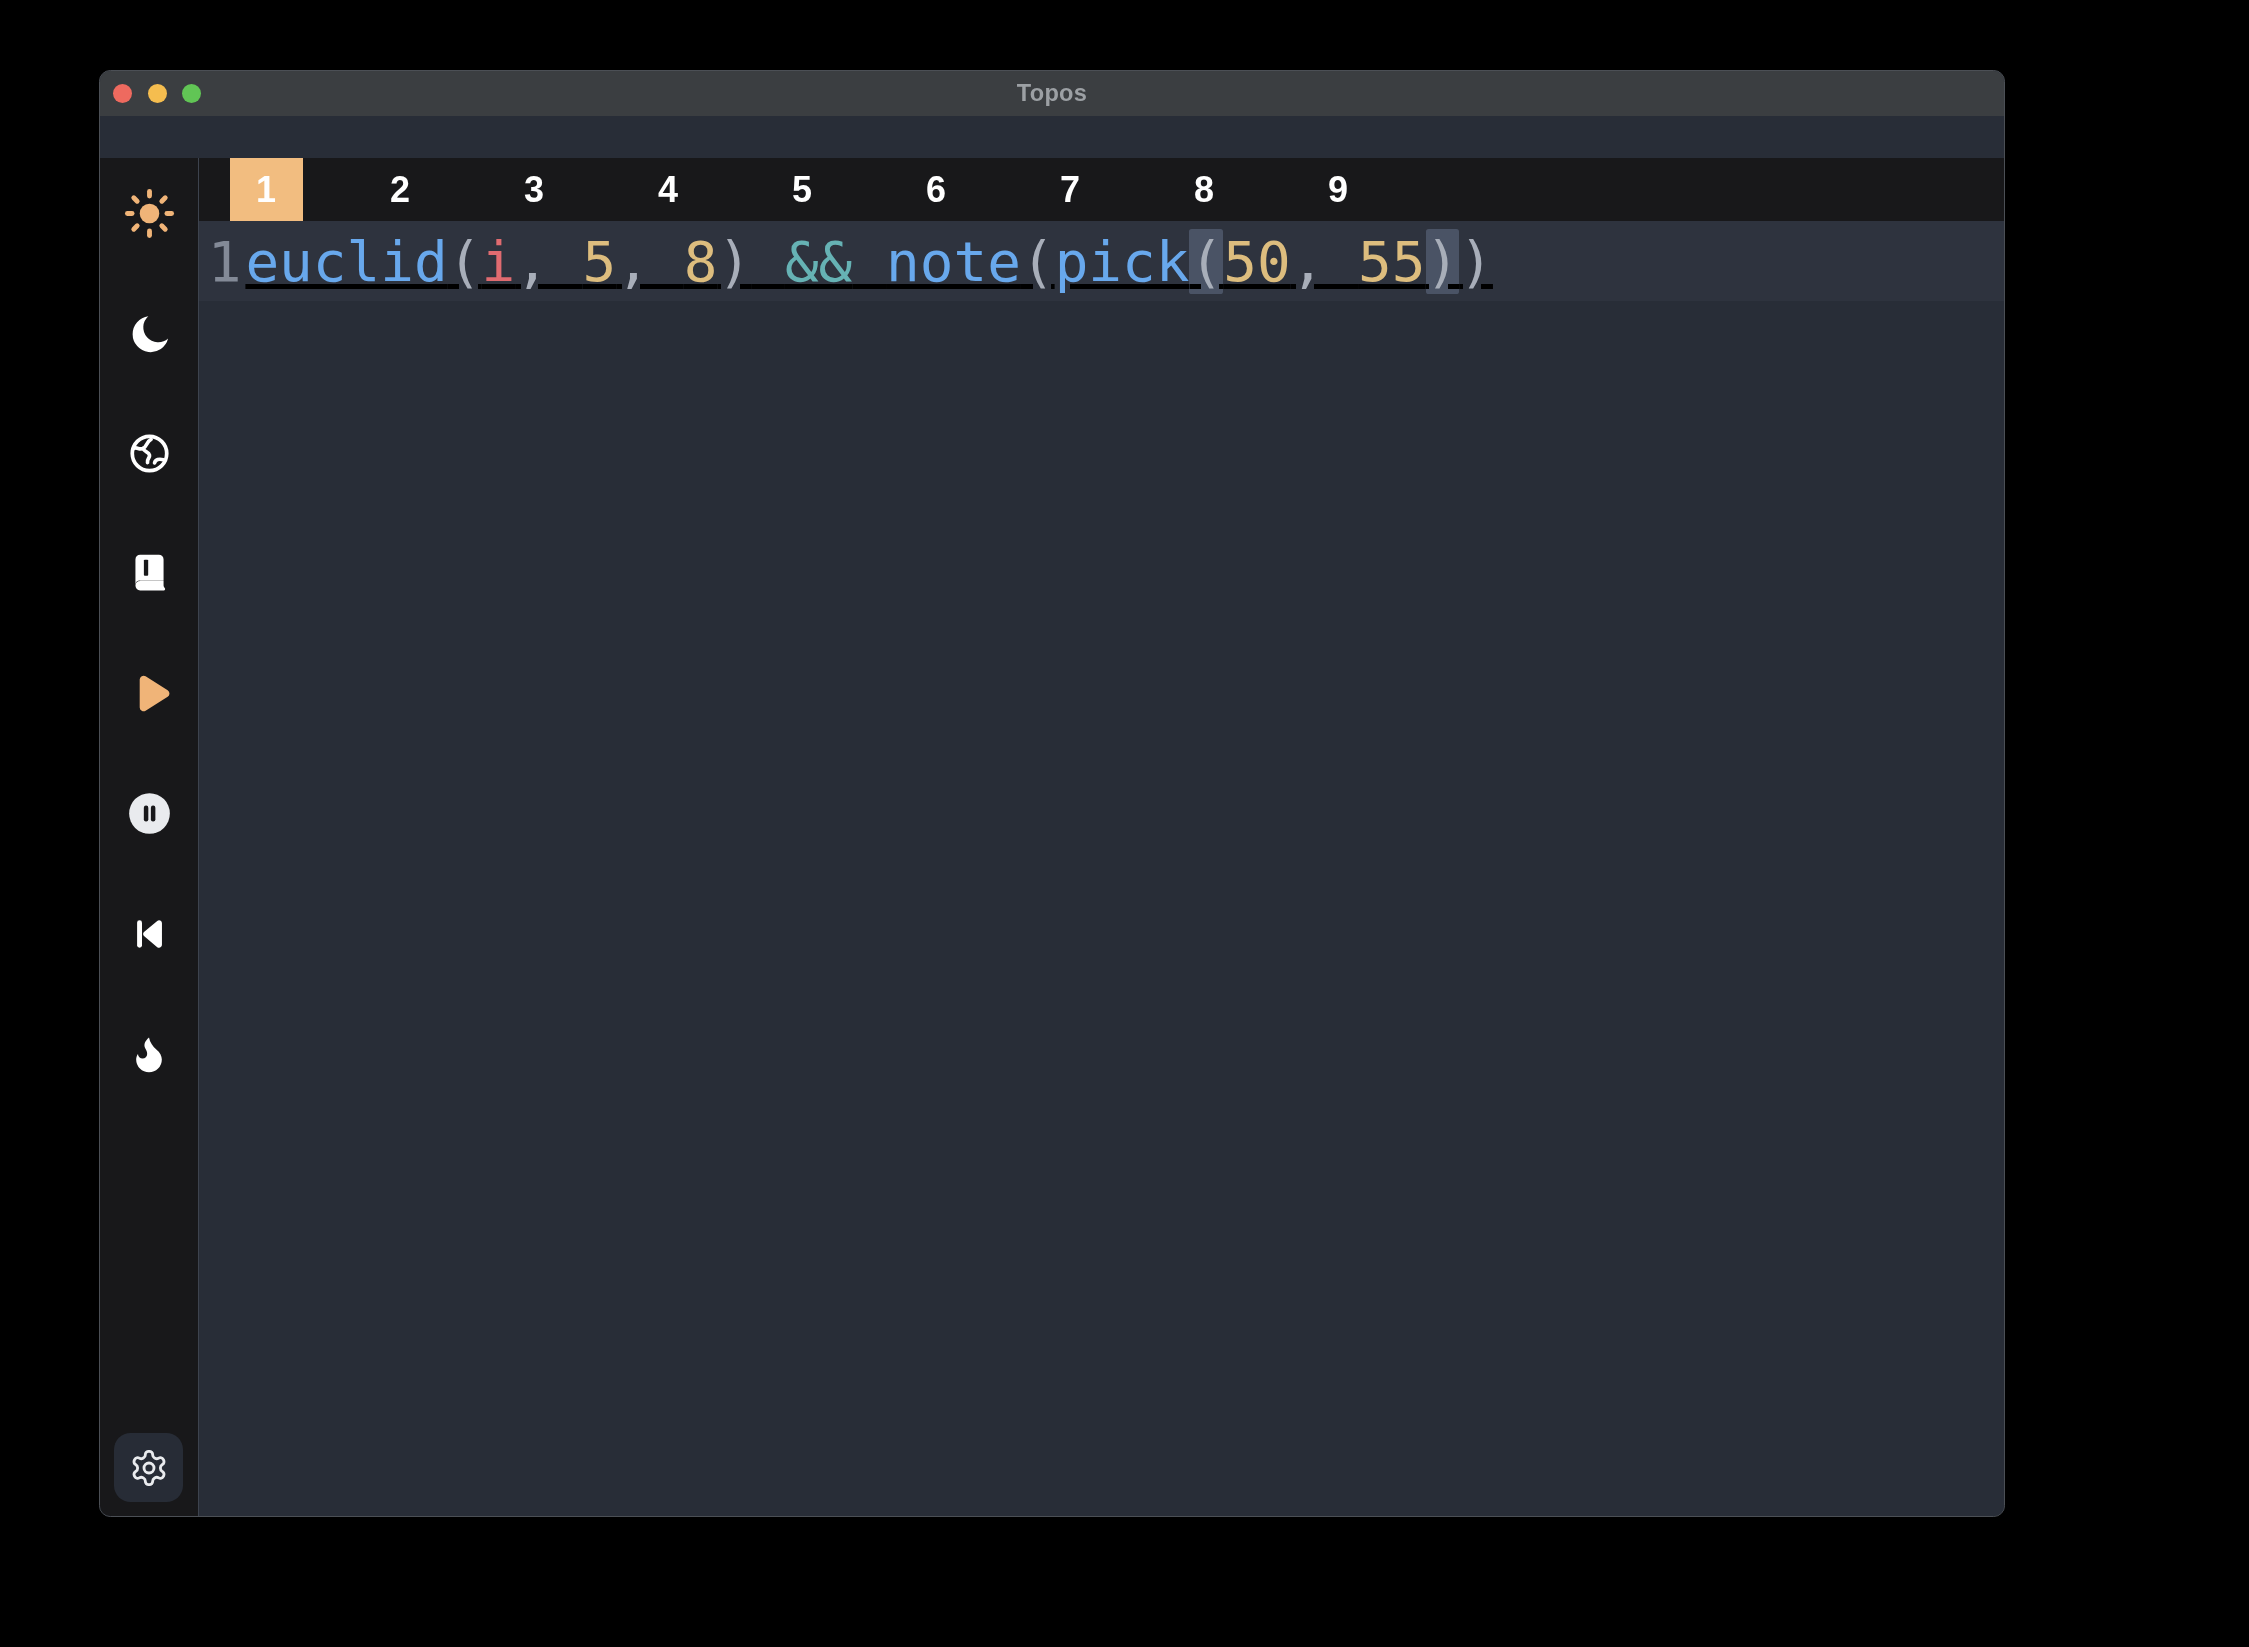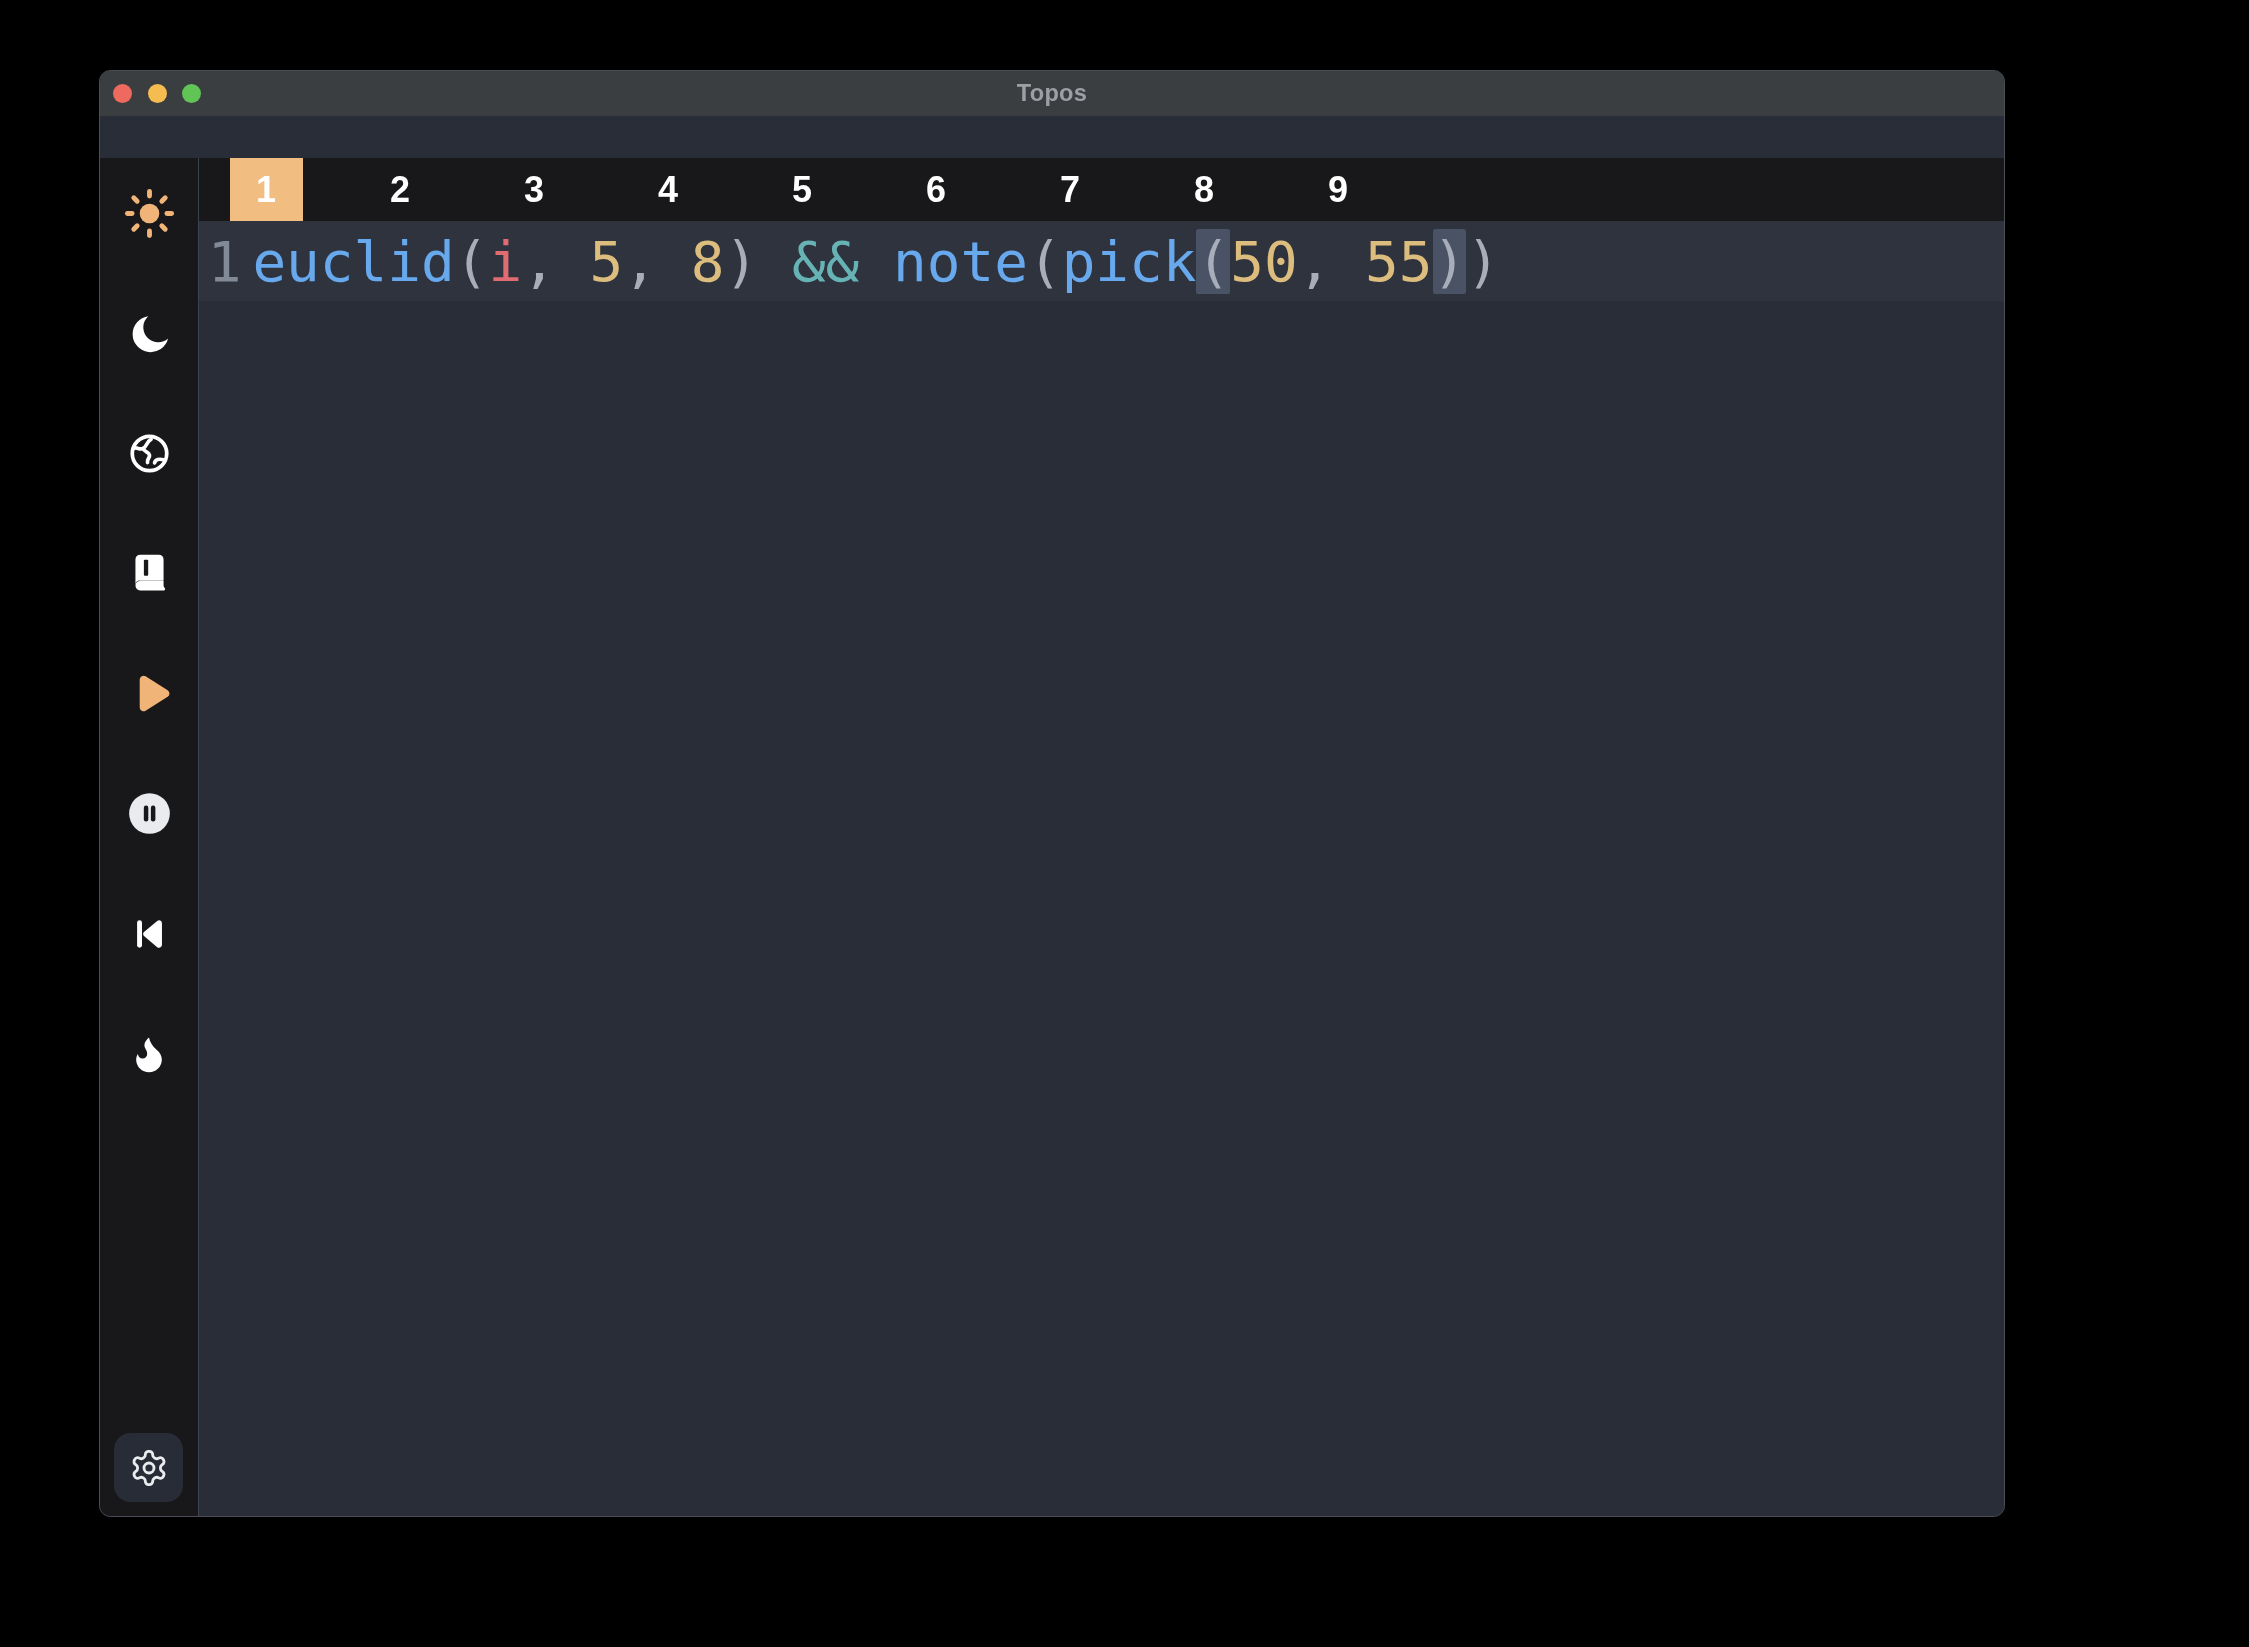--- a/index.html
+++ b/index.html
@@ -135,22 +135,23 @@
     background: var(--active-line-bg);
     display: flex;
     align-items: center;
   }
   .gutter {
     flex: 0 0 34px;
     padding-left: 8.7px;
     color: var(--line-number);
   }
   .code-content {
-    margin-left: 11px;
+    margin-left: 4px;
     white-space: pre;
+    text-decoration: underline;
   }
   .code-content span.match {
     background: var(--bracket-match-bg);
     border-radius: 2.6px;
   }
 </style>
 </head>
 <body>
 
 <div class="screen">

